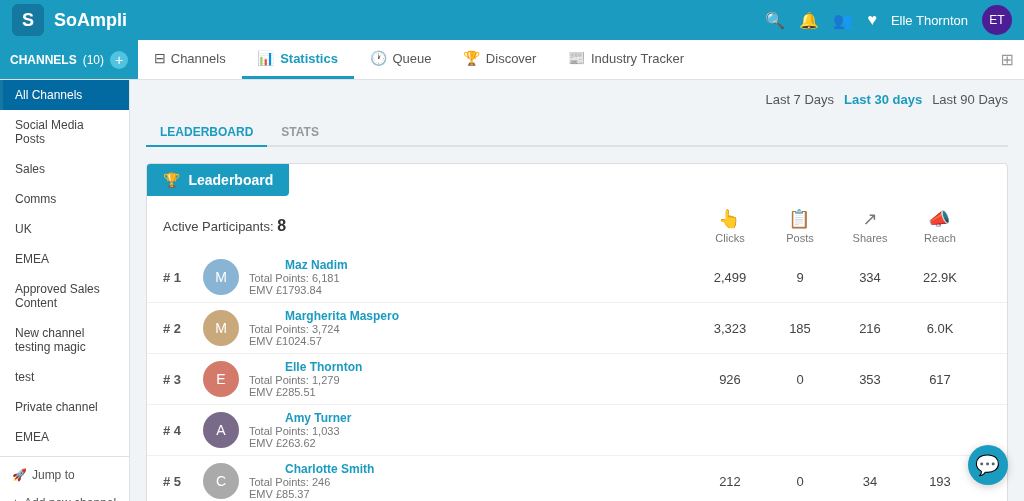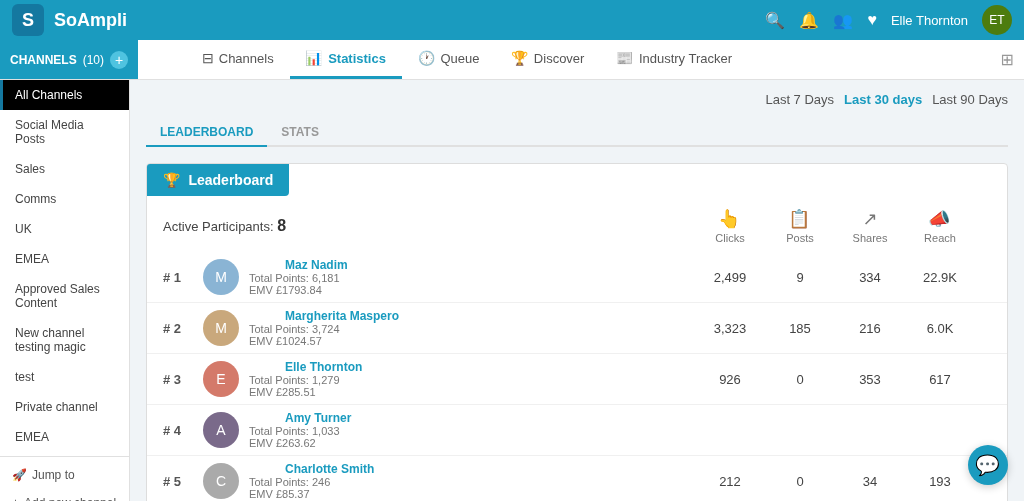--- a/index.html
+++ b/index.html
@@ -14,31 +14,30 @@
       padding: 0 12px;
       justify-content: space-between;
     }
     .top-nav-left { display: flex; align-items: center; gap: 10px; }
     .logo-box { background: #1478a0; border-radius: 6px; width: 32px; height: 32px; display: flex; align-items: center; justify-content: center; }
     .logo-icon { color: white; font-size: 18px; font-weight: bold; }
     .app-name { color: white; font-size: 18px; font-weight: 600; }
     .top-nav-right { display: flex; align-items: center; gap: 14px; color: white; }
     .nav-icon { font-size: 16px; cursor: pointer; }
     .user-name { color: white; font-size: 13px; }
-    .avatar { width: 30px; height: 30px; border-radius: 50%; background: #4d7c0f; overflow: hidden; display: flex; align-items: center; justify-content: center; font-size: 12px; }
+    .avatar { width: 30px; height: 30px; border-radius: 50%; background: #4c1d95; overflow: hidden; display: flex; align-items: center; justify-content: center; font-size: 12px; }
 
     
     .sub-nav {
       background: white;
       height: 40px;
       display: flex;
       align-items: center;
       padding: 0 0 0 0;
       border-bottom: 1px solid #e0e0e0;
-      gap: 48px;
     }
     .channels-label {
       background: #1a9bbf;
       color: white;
       height: 100%;
       display: flex;
       align-items: center;
       padding: 0 10px;
       font-size: 12px;
       font-weight: 600;
@@ -81,21 +80,21 @@
       overflow-y: auto;
       flex-shrink: 0;
     }
     .sidebar-item {
       padding: 8px 12px;
       font-size: 12px;
       color: #444;
       cursor: pointer;
       border-left: 3px solid transparent;
     }
-    .sidebar-item.active { background: #000000; color: white; border-left: 3px solid #1478a0; }
+    .sidebar-item.active { background: #0369a1; color: white; border-left: 3px solid #1478a0; }
     .sidebar-divider { border: none; border-top: 1px solid #e0e0e0; margin: 4px 0; }
     .sidebar-action {
       padding: 7px 12px;
       font-size: 12px;
       color: #555;
       cursor: pointer;
       display: flex;
       align-items: center;
       gap: 5px;
     }

